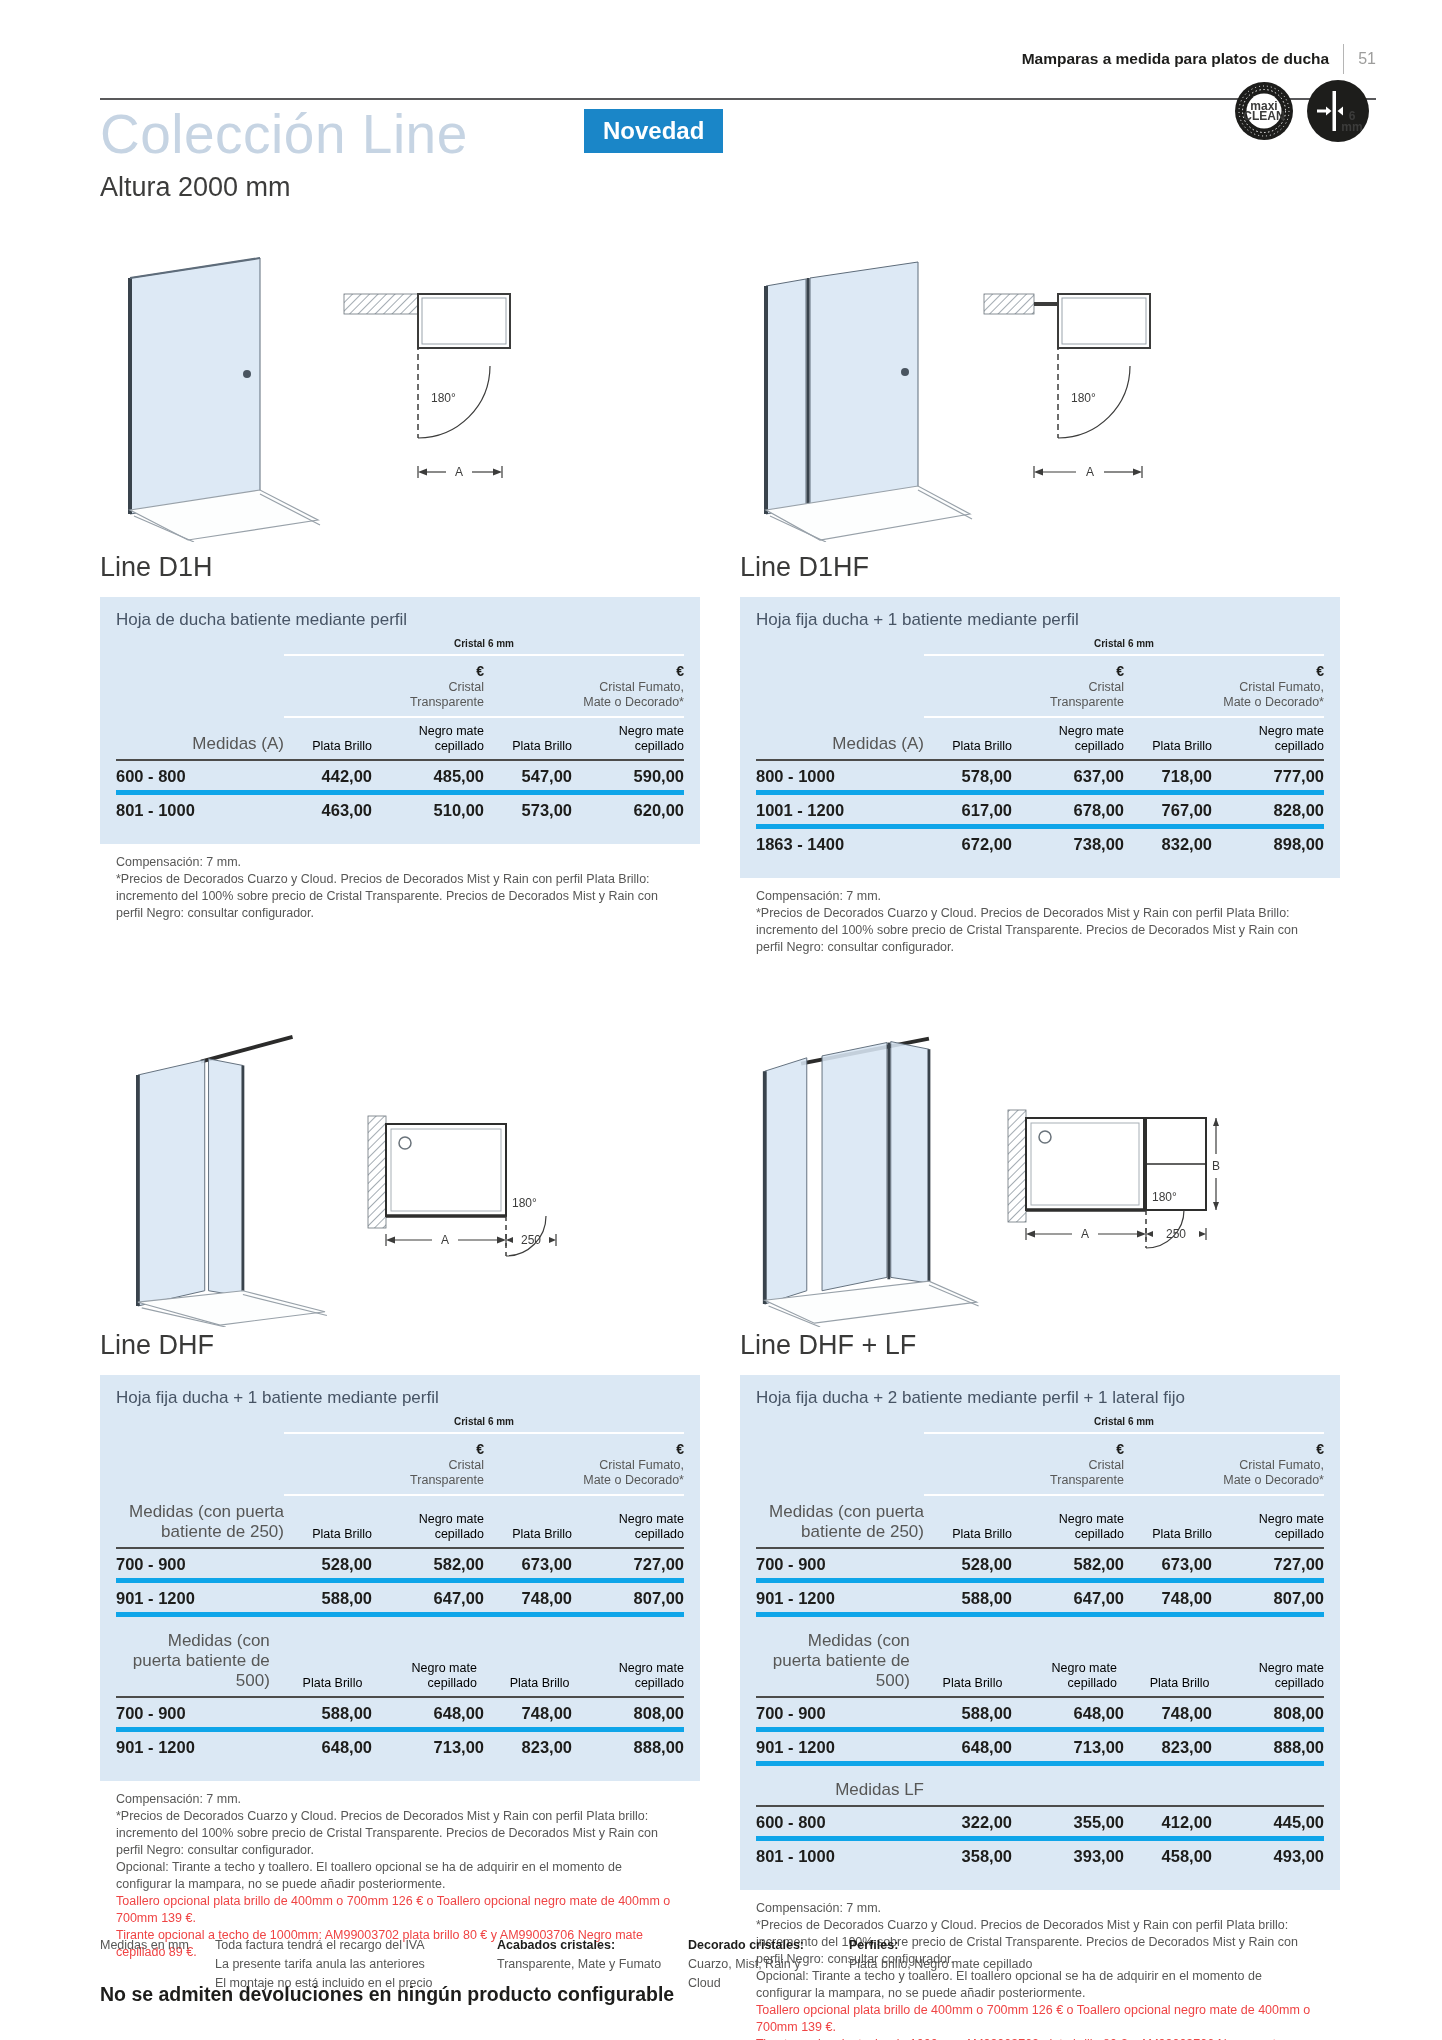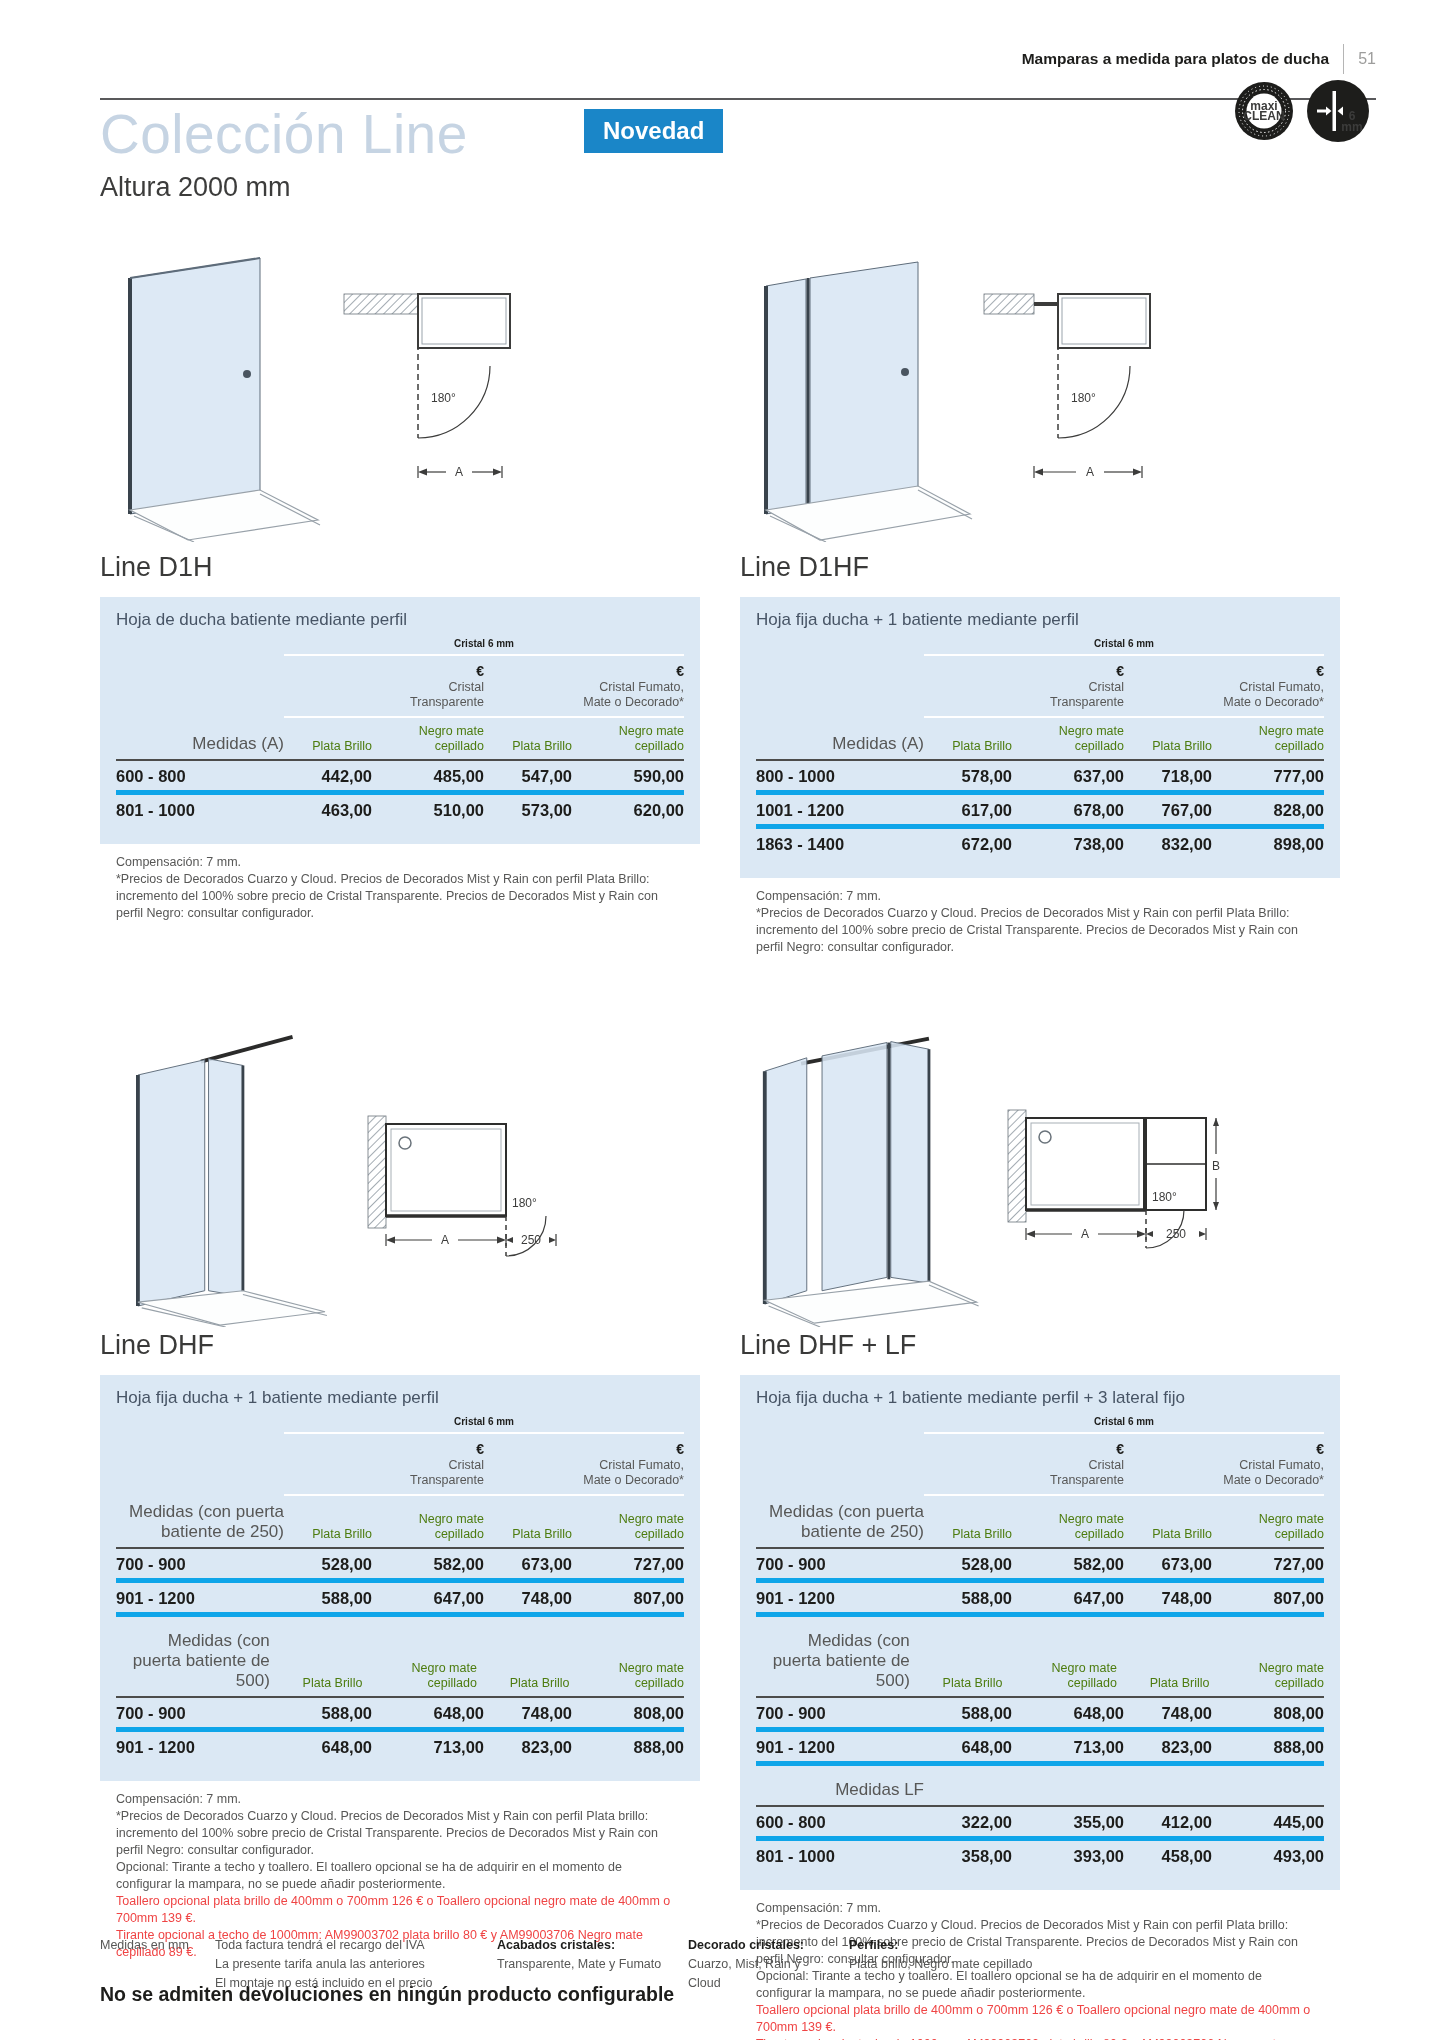--- a/index.html
+++ b/index.html
@@ -45,21 +45,21 @@
   .t-glass{margin-top:2px;}
   .cspan{width:400px;text-align:center;font-weight:bold;font-size:10px;color:#1d1d1b;
          border-bottom:2px solid #fff;padding-bottom:5px;}
   .t-groups{margin-top:7px;}
   .grp{width:200px;text-align:right;font-size:12.5px;color:#575756;line-height:1.22;
        border-bottom:2px solid #fff;padding-bottom:5px;}
   .grp .cur{font-weight:bold;color:#1d1d1b;font-size:14px;}
   .t-cols{border-bottom:2px solid #4c4c4b;align-items:flex-end;padding-bottom:5px;margin-top:6px;}
   .t-cols-next{margin-top:14px;gap:12px;}
   .seclabel{font-size:17px;color:#575756;line-height:1.18;text-align:right;}
-  .colhead{font-size:12.5px;color:#4d7c0f;line-height:1.2;}
+  .colhead{font-size:12.5px;color:#000000;line-height:1.2;}
   .t-data{border-bottom:5px solid #0ea5e9;padding:6px 0 4px 0;align-items:baseline;}
   .t-data .range,.t-data .val{font-weight:bold;color:#1d1d1b;font-size:16.5px;}
   .ptable > .t-data:last-child{border-bottom:none;}
 
   .notes{margin:10px 0 0 16px;width:556px;}
   .note{font-size:12.5px;color:#575756;line-height:1.36;}
   .note-b{font-weight:normal;color:#ef4444;}
   .no-returns{margin-top:22px;font-size:19.5px;font-weight:bold;color:#1d1d1b;}
 
   
@@ -450,21 +450,21 @@
         <path class="dimf" d="M 26 132 l 9 -3.4 v 6.8 Z"></path>
         <path class="dimf" d="M 146 132 l -9 -3.4 v 6.8 Z"></path>
         <path class="dimf" d="M 146 132 l 7 -3 v 6 Z"></path>
         <path class="dimf" d="M 206 132 l -7 -3 v 6 Z"></path>
         <text x="85" y="136" text-anchor="middle">A</text>
         <text x="176" y="136" text-anchor="middle" font-size="11">250</text>
       </svg>
     </div>
     <div class="prod-title">Line DHF + LF</div>
     <div class="panel">
-      <div class="panel-desc">Hoja fija ducha + 1 batiente mediante perfil + 3 lateral fijo</div>
+      <div class="panel-desc">Hoja fija ducha + 2 batiente mediante perfil + 1 lateral fijo</div>
       <div class="ptable">
           <div class="trow t-glass">
             <div class="c0"></div>
             <div class="cspan">Cristal 6 mm</div>
           </div>
           <div class="trow t-groups">
             <div class="c0"></div>
             <div class="grp">
               <div class="cur">€</div>
               <div>Cristal</div>

